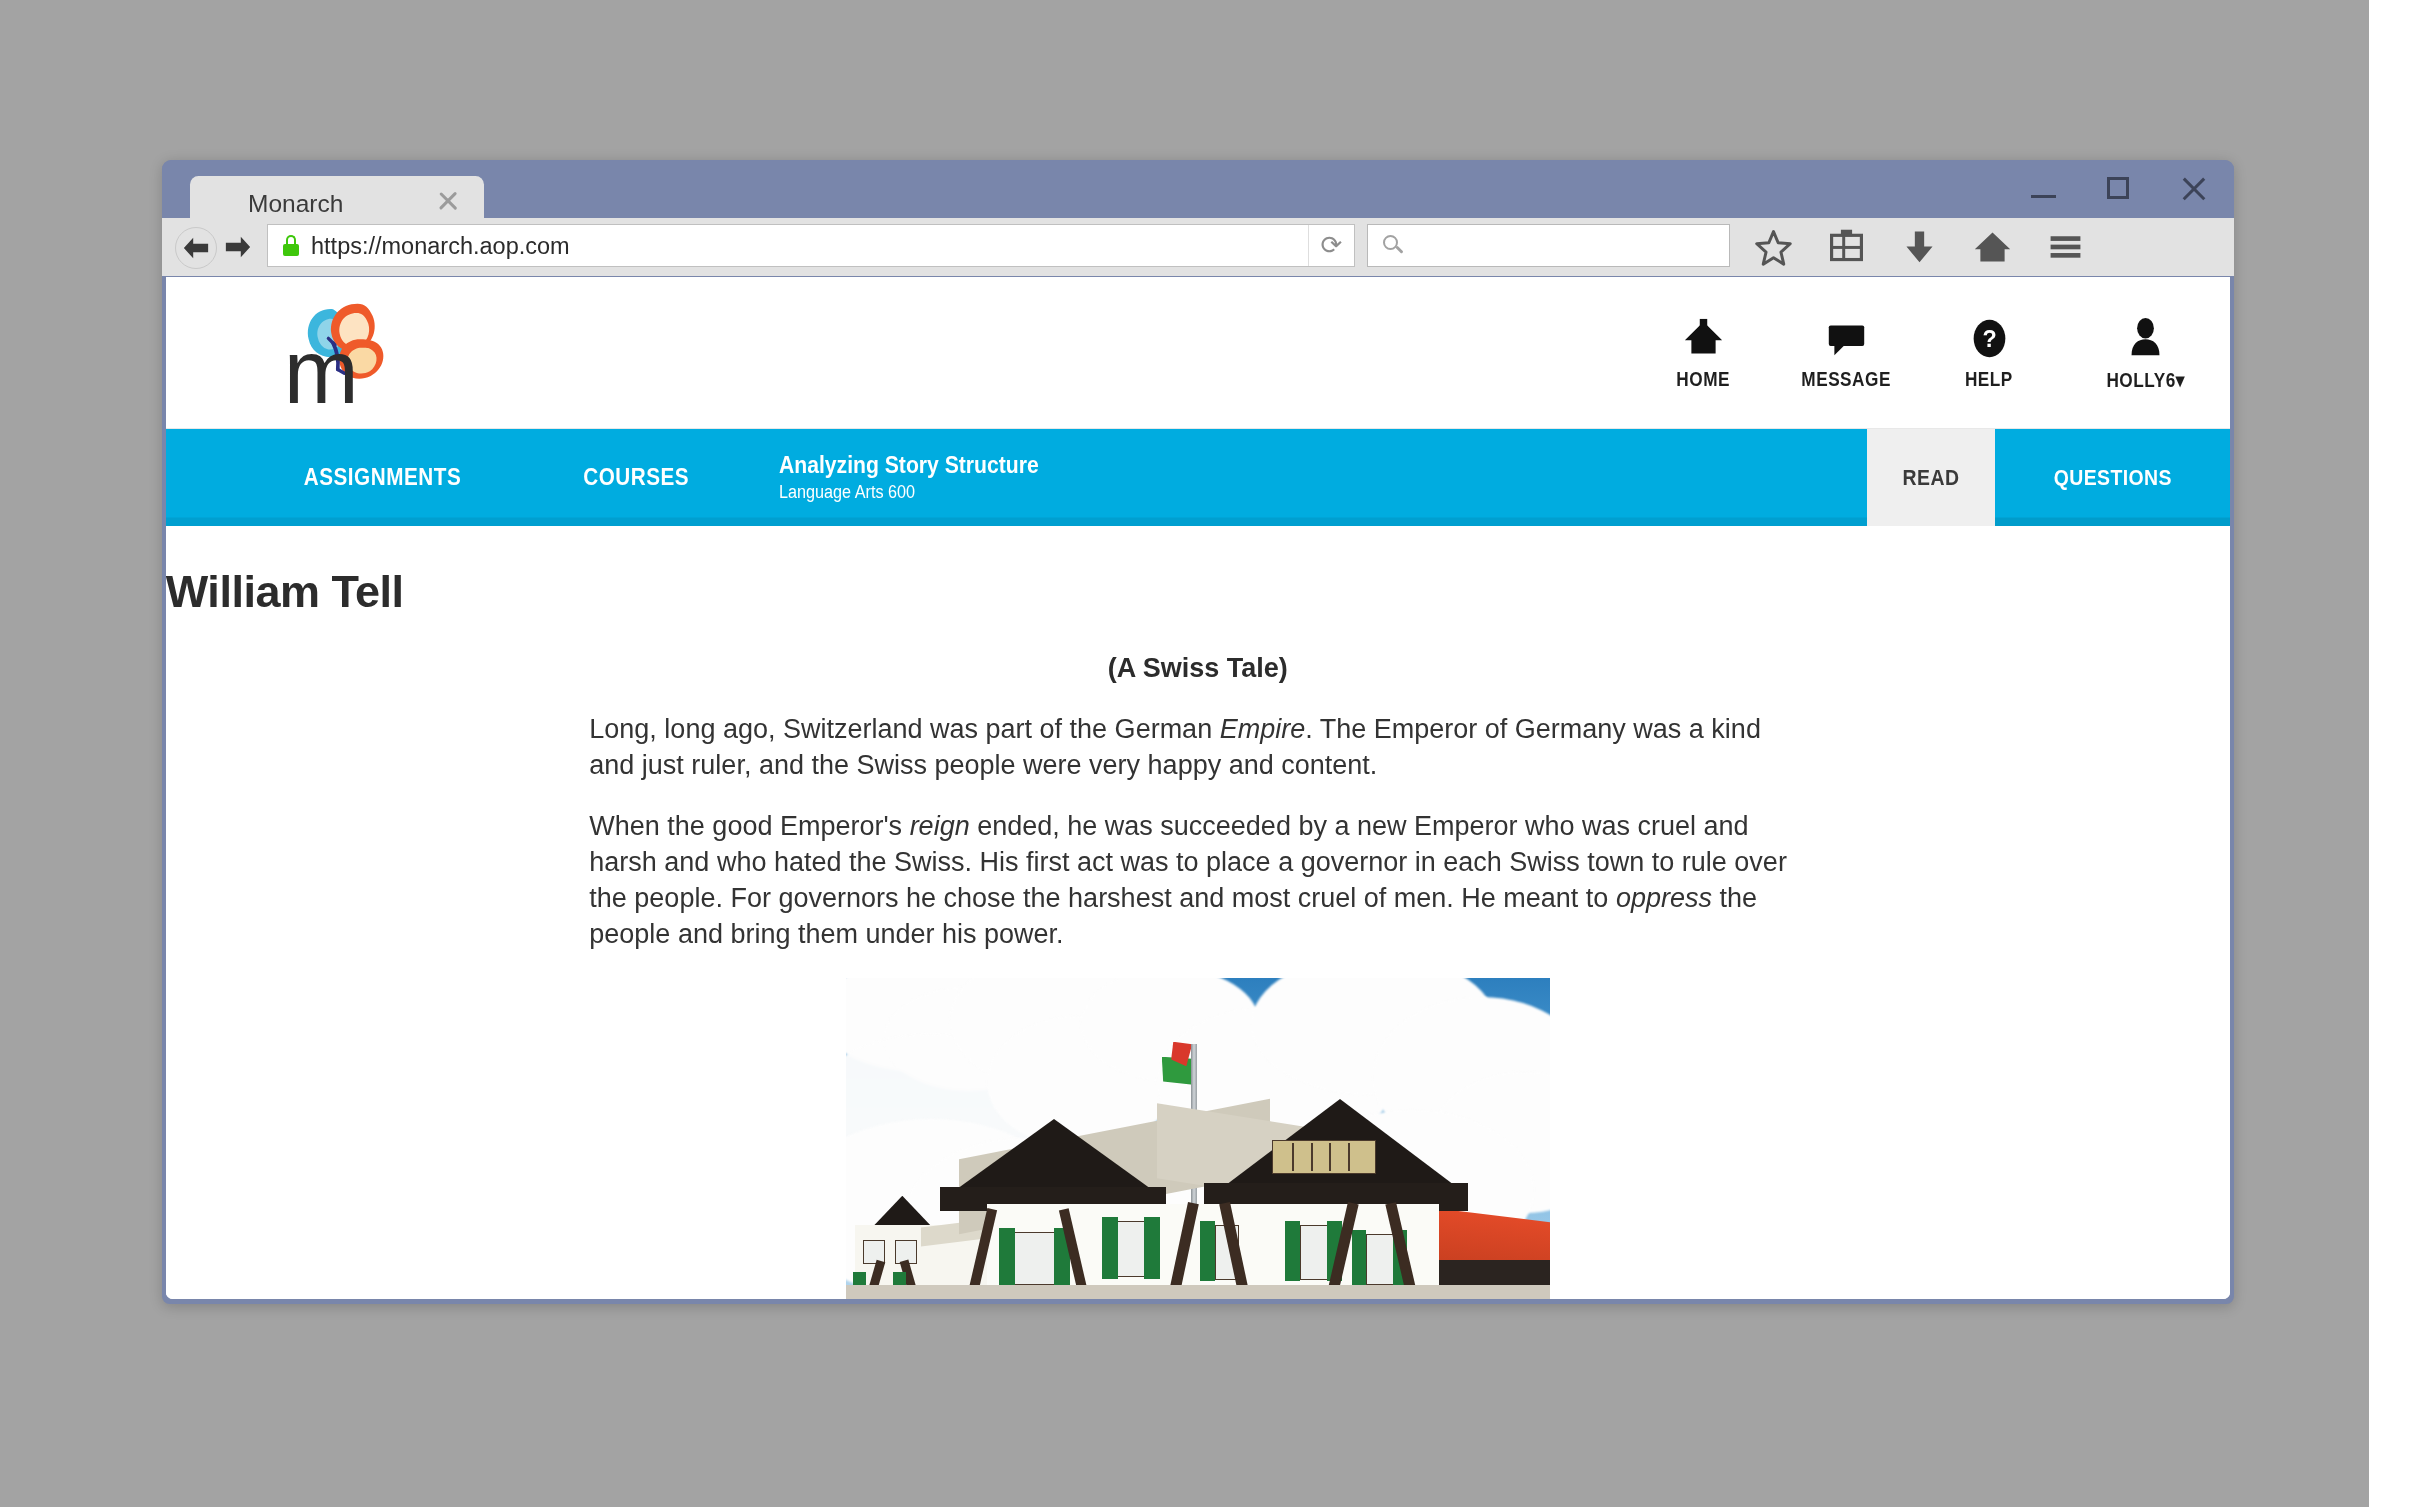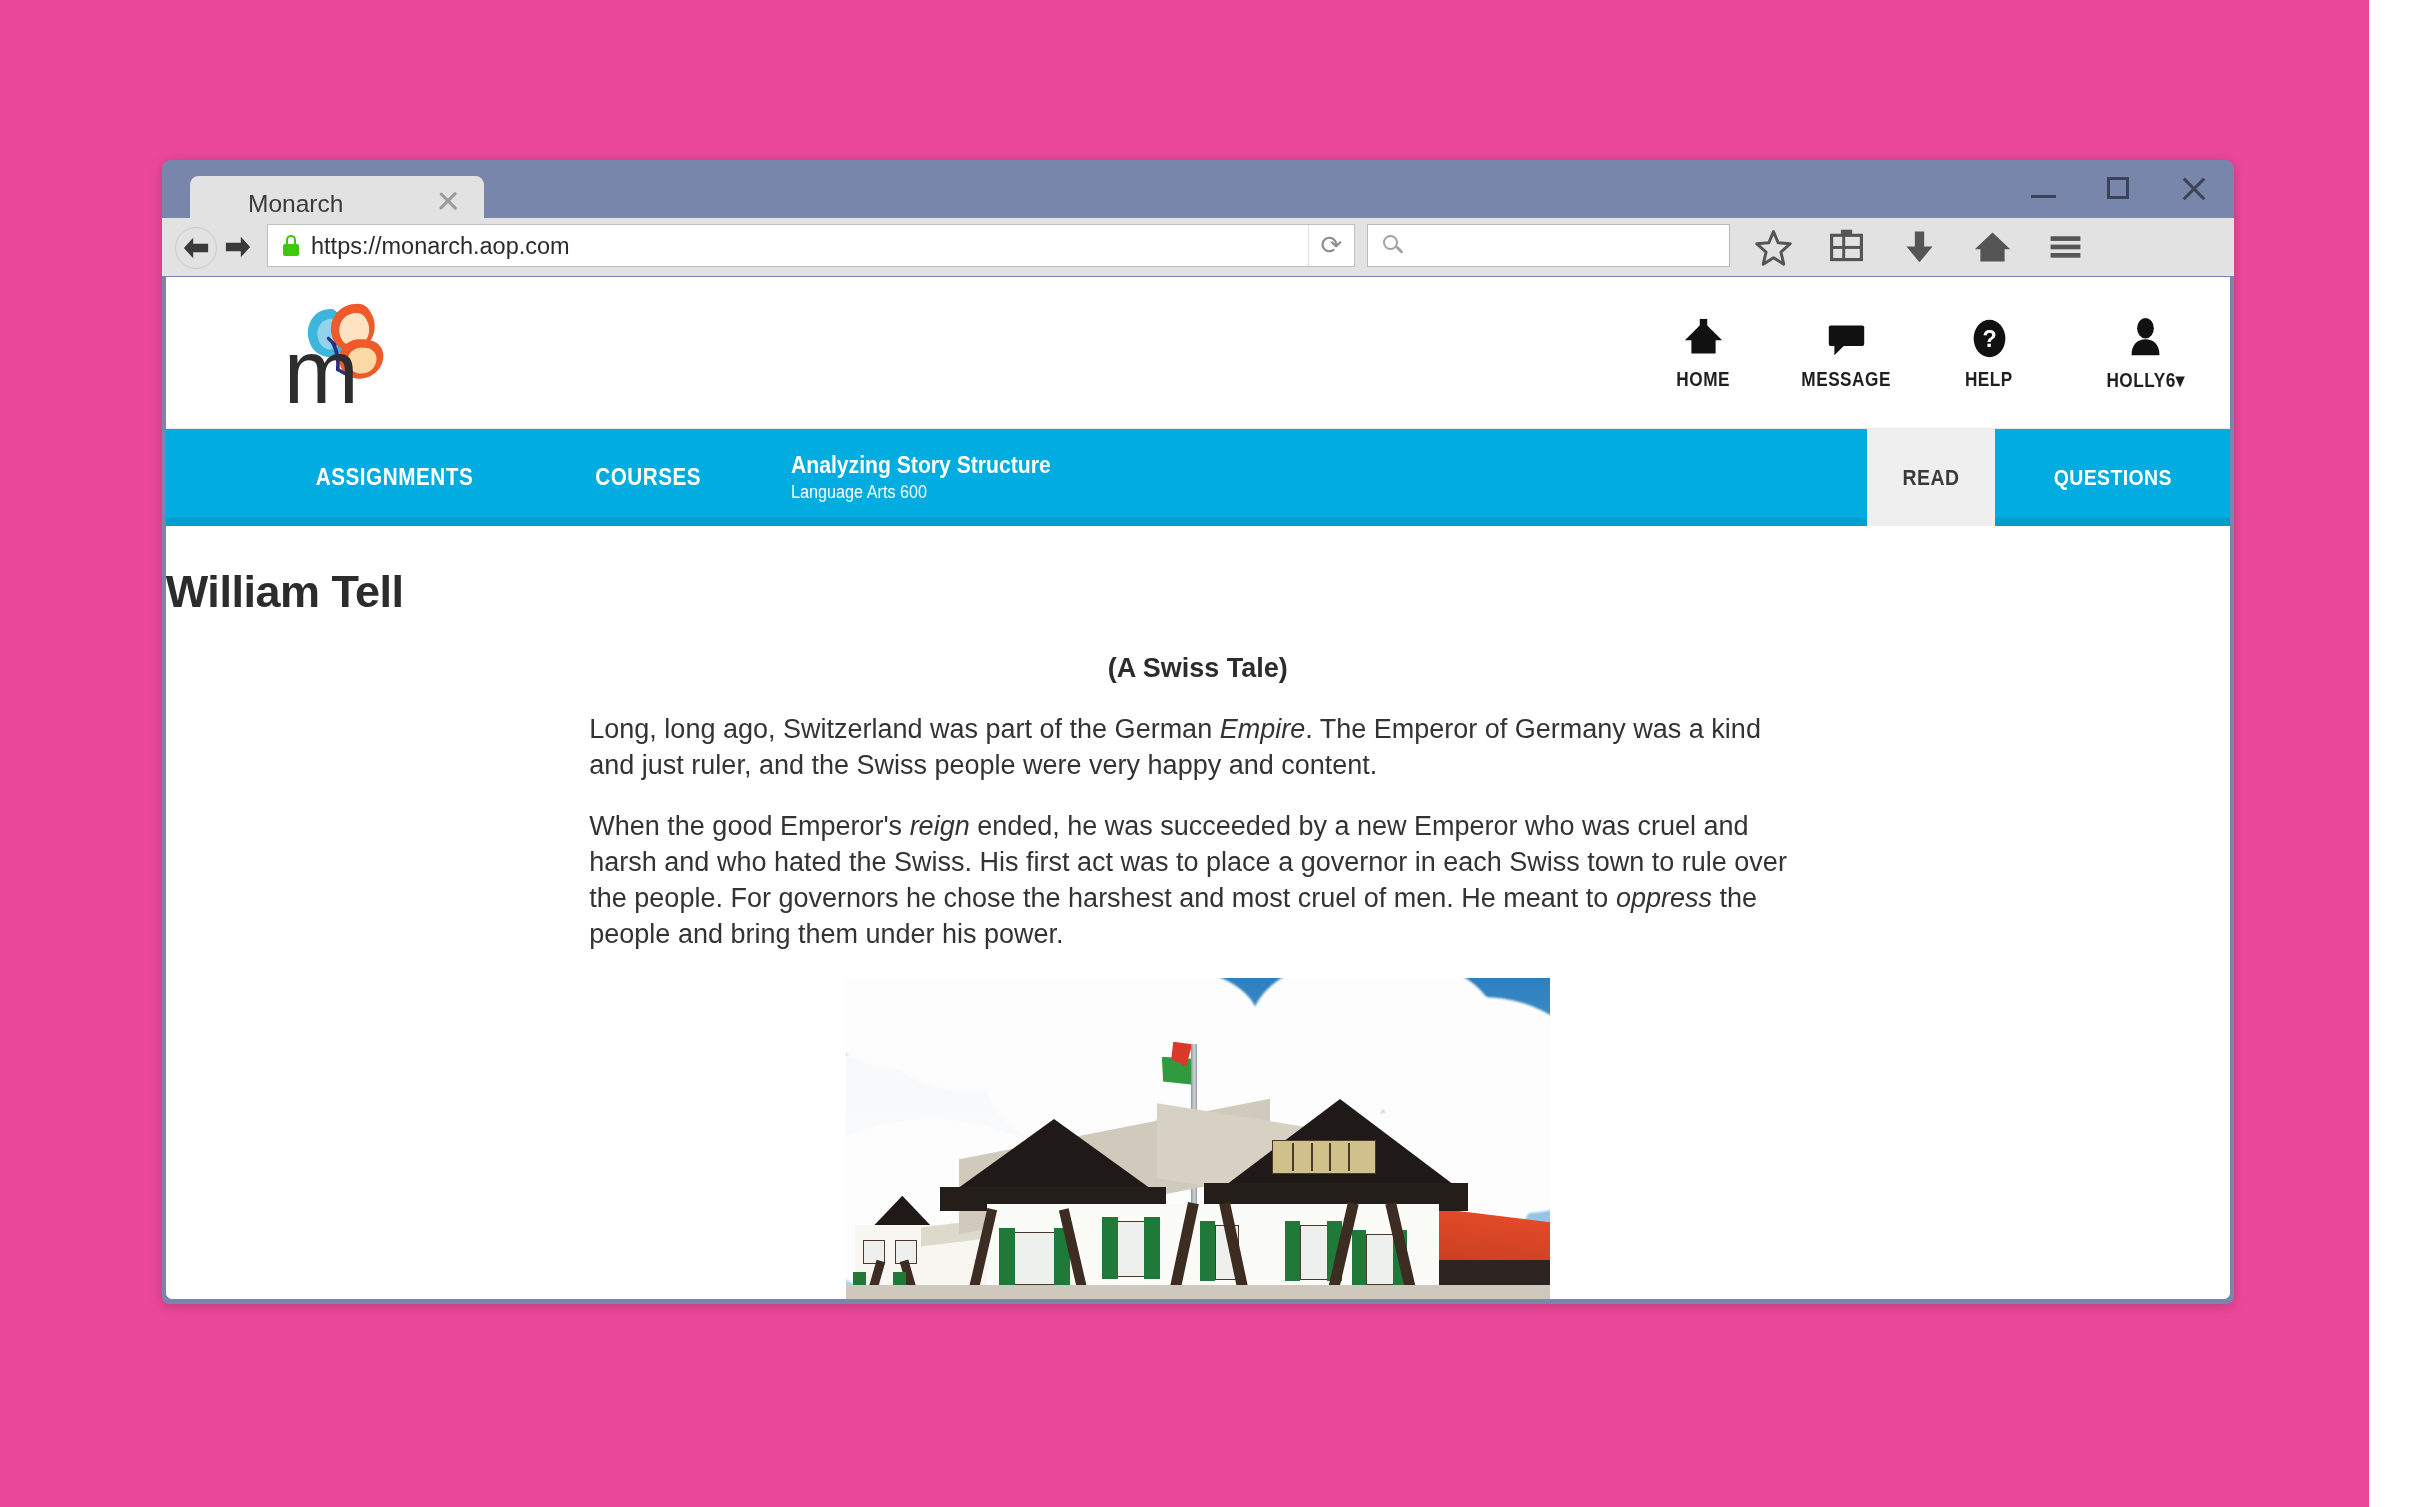--- a/index.html
+++ b/index.html
@@ -9,21 +9,21 @@
     width: 2411px;
     height: 1508px;
     overflow: hidden;
     font-family: "Liberation Sans", sans-serif;
   }
 
   #page {
     position: relative;
     width: 2369px;
     height: 1508px;
-    background: #ec4899;
+    background: #a3a3a3;
   }
 
   
   #browser-window {
     position: absolute;
     left: 162px;
     top: 160px;
     width: 2072px;
     height: 1144px;
     border-radius: 9.4px 9.4px 7.5px 7.5px;
@@ -306,21 +306,20 @@
   .hdr-item.user { width: 169px; }
 
   
   .course-bar {
     position: relative;
     height: 97px;
     background: #00ace0;
     display: flex;
     align-items: stretch;
     box-shadow: inset 0 -8.5px 0 rgba(0,0,0,0.07);
-    padding-left: 12px;
   }
   .cb-left { display: flex; align-items: center; flex: 1; }
   .cb-link {
     font-size: 23.5px;
     font-weight: bold;
     color: #ffffff;
     letter-spacing: 0.6px;
     cursor: pointer;
     font-family: "Liberation Sans Narrow", "Liberation Sans", sans-serif;
     transform: scaleX(0.88);

